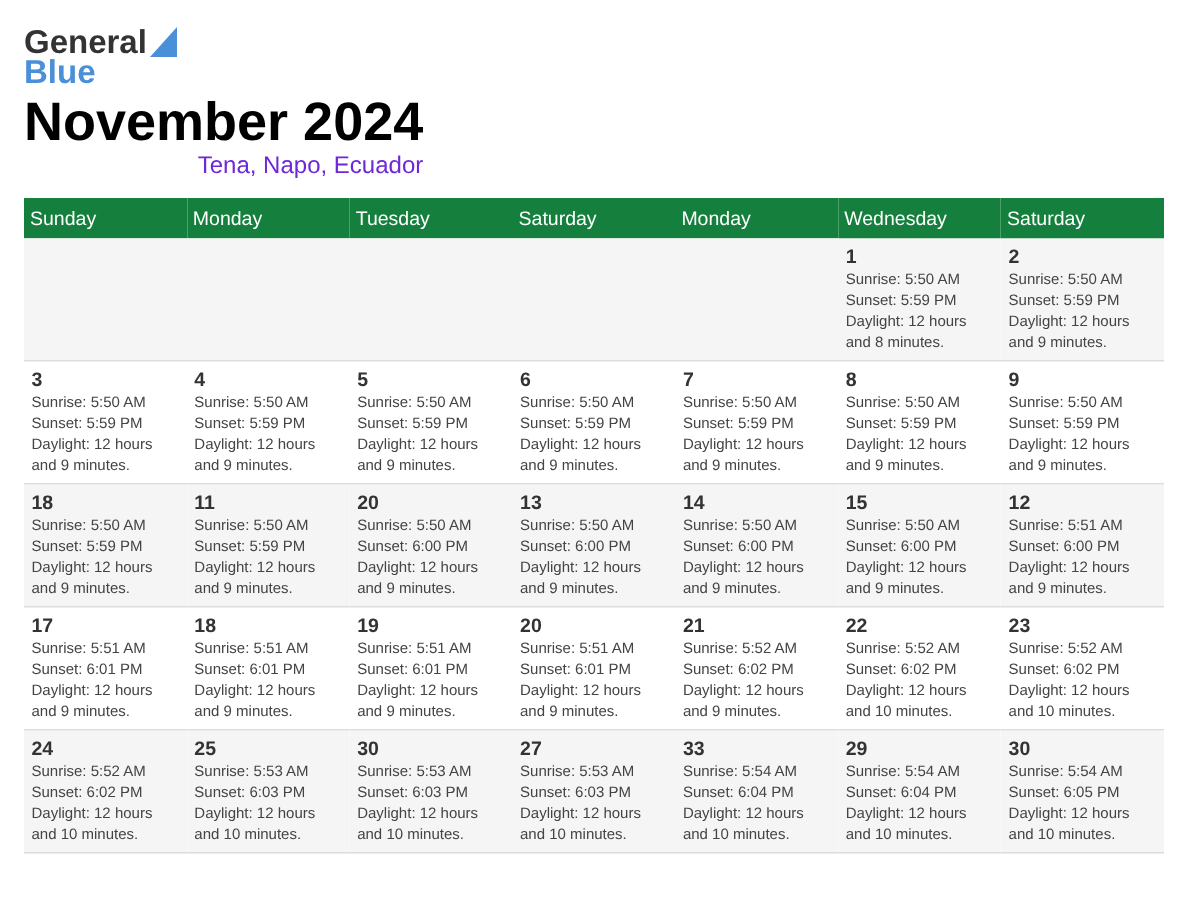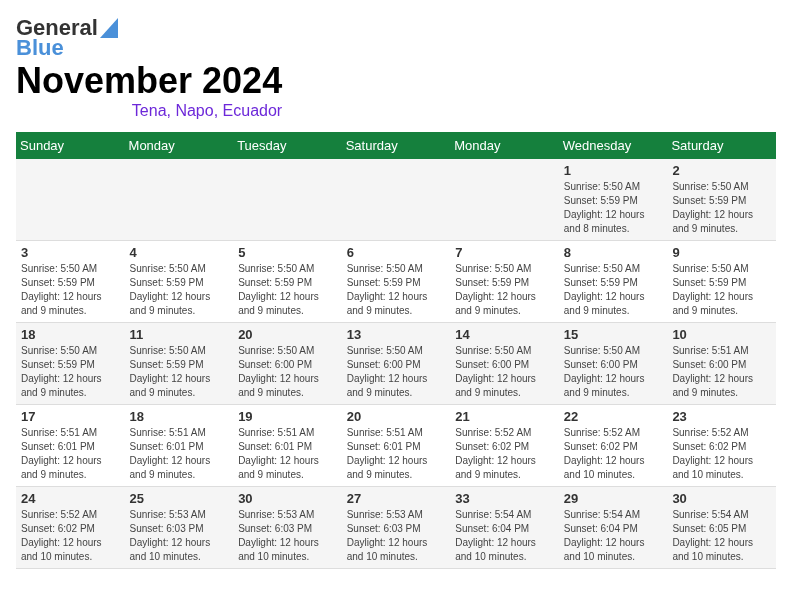--- a/index.html
+++ b/index.html
@@ -226,21 +226,21 @@
 and 9 minutes.</div>
         </td>
         <td>
           <span class="day-num">15</span>
           <div class="day-info" style="white-space: pre-line;">Sunrise: 5:50 AM
 Sunset: 6:00 PM
 Daylight: 12 hours
 and 9 minutes.</div>
         </td>
         <td>
-          <span class="day-num">10</span>
+          <span class="day-num">12</span>
           <div class="day-info" style="white-space: pre-line;">Sunrise: 5:51 AM
 Sunset: 6:00 PM
 Daylight: 12 hours
 and 9 minutes.</div>
         </td>
       </tr>
       <tr>
         <td>
           <span class="day-num">17</span>
           <div class="day-info" style="white-space: pre-line;">Sunrise: 5:51 AM

